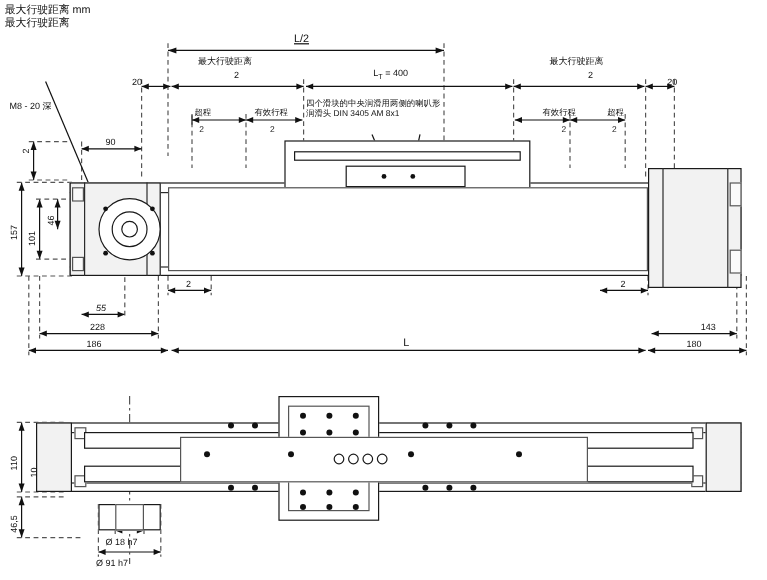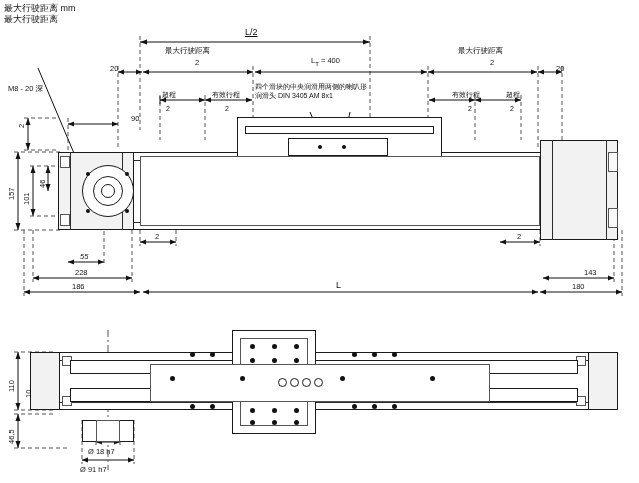--- a/index.html
+++ b/index.html
@@ -247,21 +247,21 @@
   <div class="t s7" style="left:162px;top:90px;">超程</div>
   <div class="t s7" style="left:166px;top:104px;">2</div>
   <div class="t s7" style="left:212px;top:90px;">有效行程</div>
   <div class="t s7" style="left:225px;top:104px;">2</div>
 
   <div class="t s7" style="left:452px;top:90px;">有效行程</div>
   <div class="t s7" style="left:468px;top:104px;">2</div>
   <div class="t s7" style="left:506px;top:90px;">超程</div>
   <div class="t s7" style="left:510px;top:104px;">2</div>
 
-  <div class="t s75" style="left:88px;top:114px;margin-left:43px;">90</div>
+  <div class="t s75" style="left:88px;top:114px;">90</div>
   <div class="t s75" style="left:17px;top:128px;transform:rotate(-90deg);transform-origin:0 0;">2</div>
   <div class="t s75" style="left:7px;top:200px;transform:rotate(-90deg);transform-origin:0 0;">157</div>
   <div class="t s75" style="left:22px;top:205px;transform:rotate(-90deg);transform-origin:0 0;">101</div>
   <div class="t s75" style="left:38px;top:188px;transform:rotate(-90deg);transform-origin:0 0;">46</div>
 
   <div class="t s75" style="left:155px;top:232px;">2</div>
   <div class="t s75" style="left:517px;top:232px;">2</div>
 
   <div class="t s75" style="left:80px;top:252px;font-style:italic;">55</div>
   <div class="t s75" style="left:75px;top:268px;">228</div>

